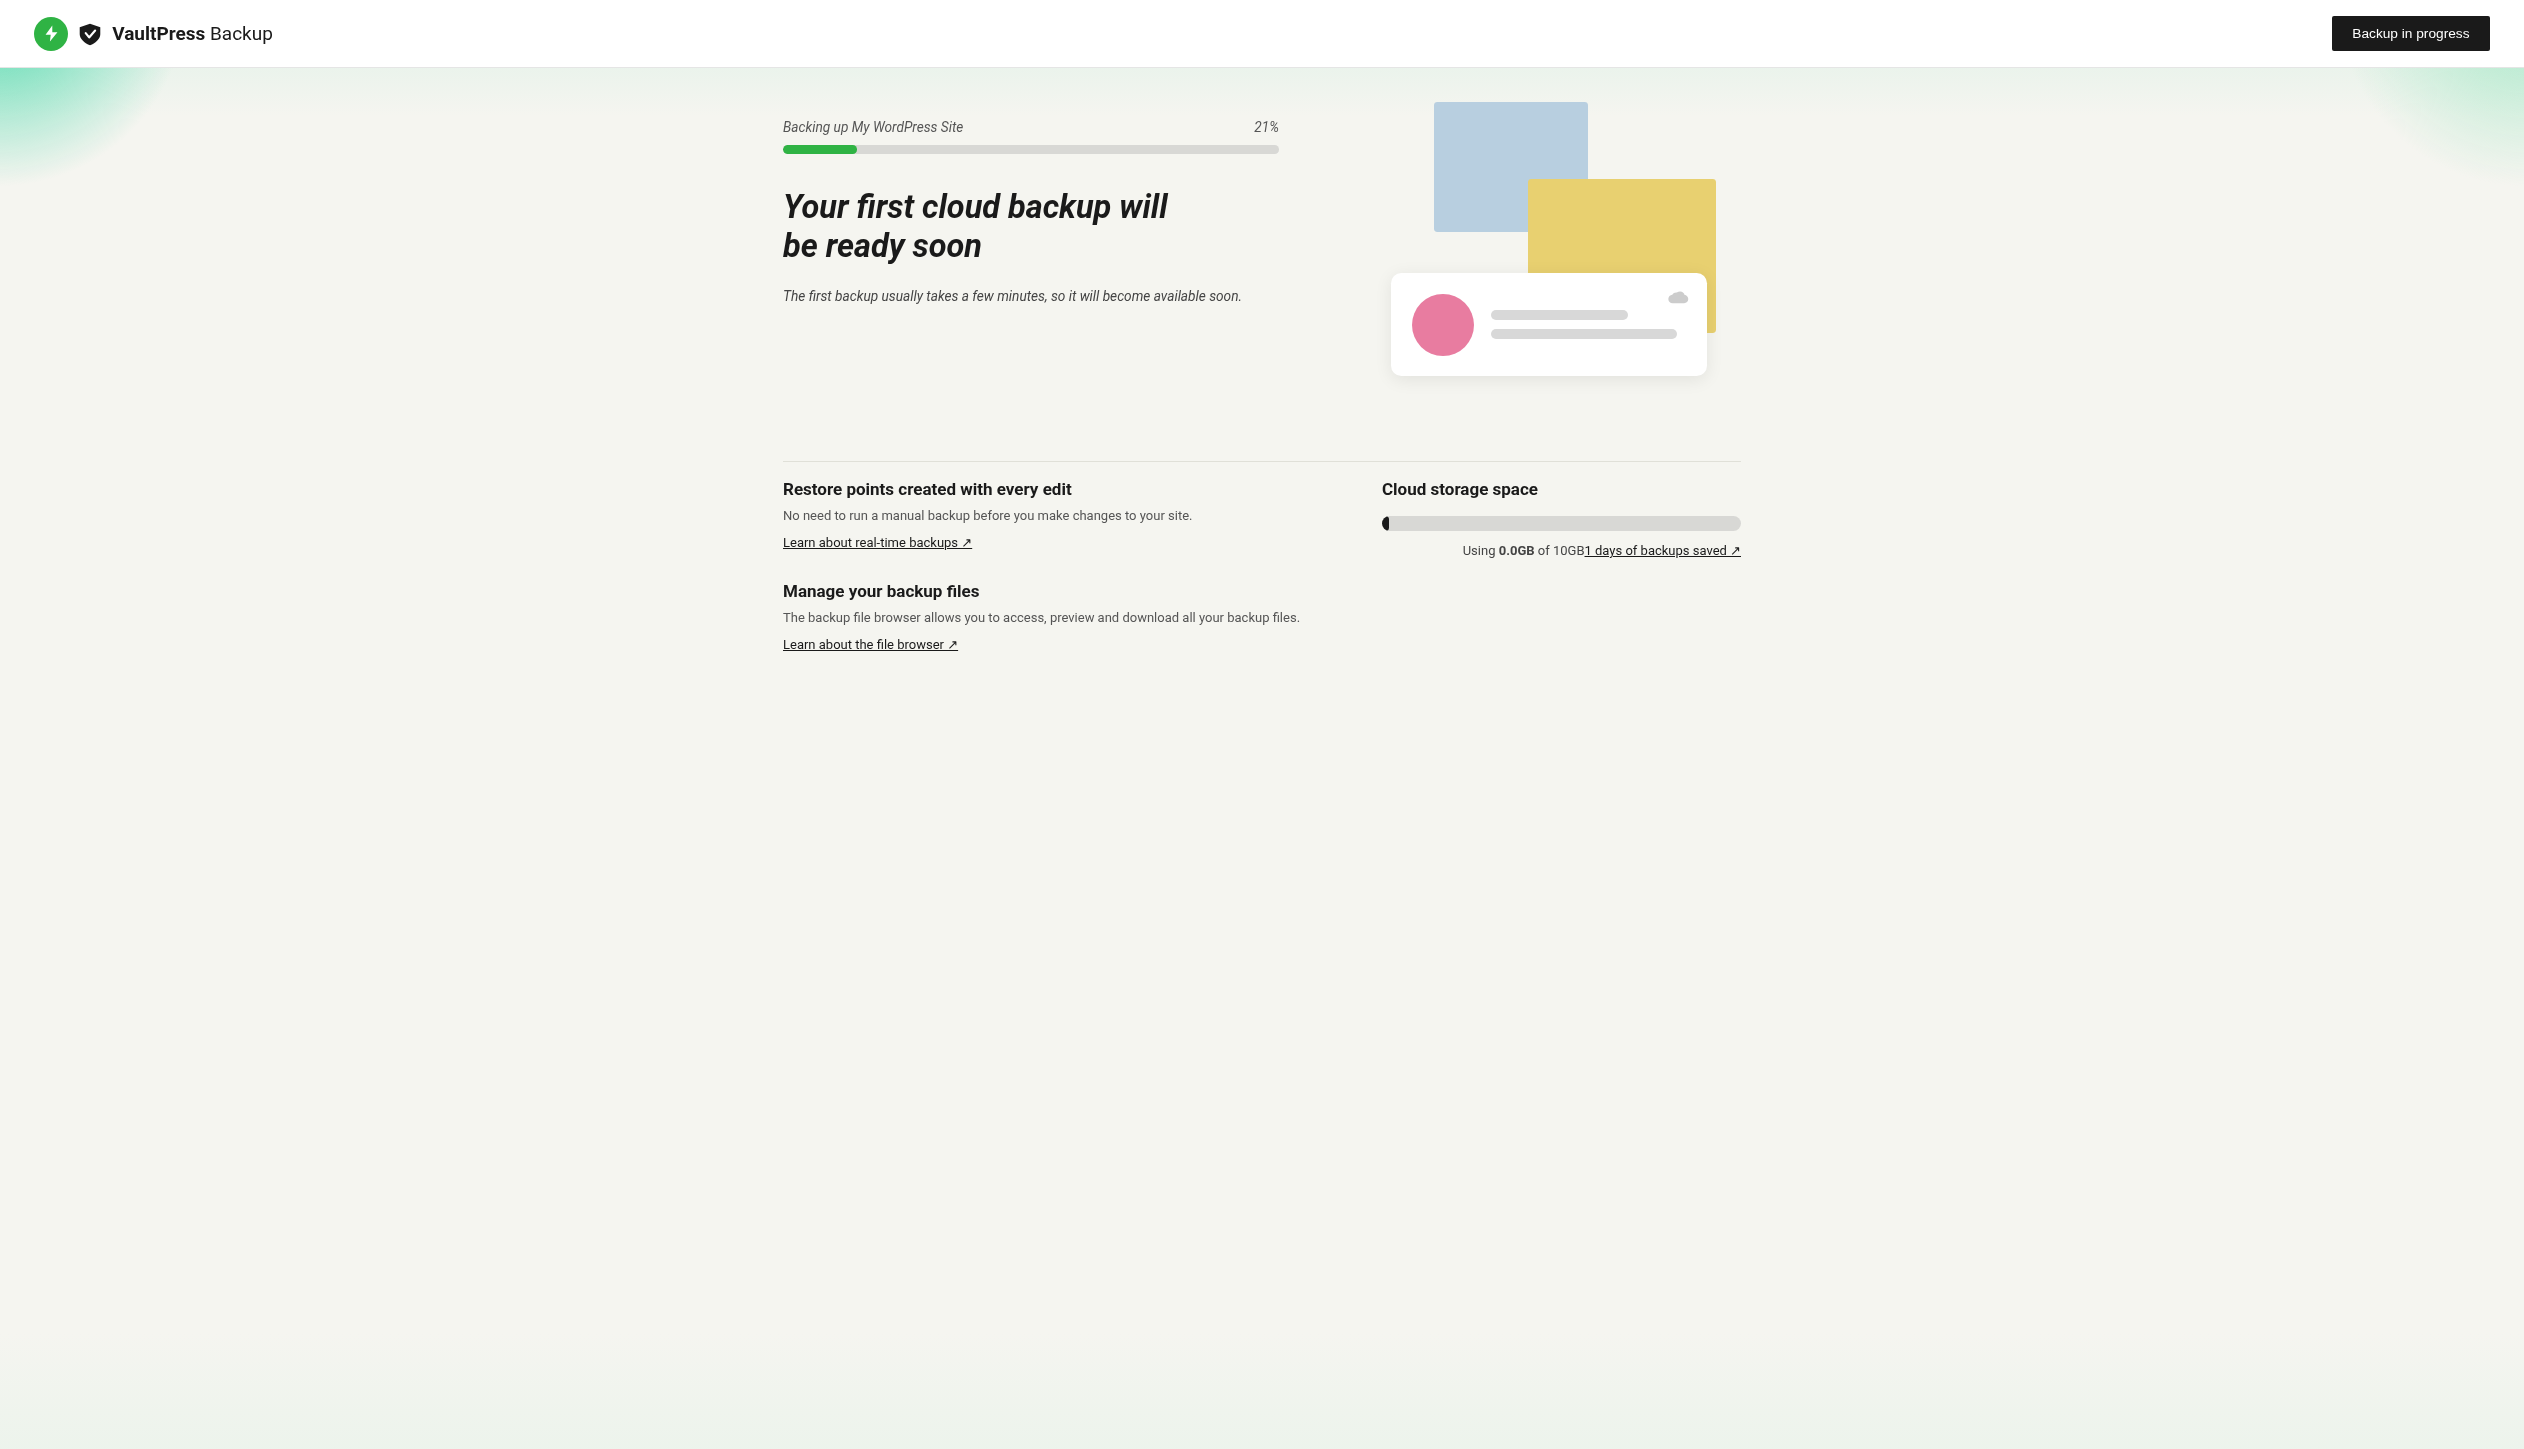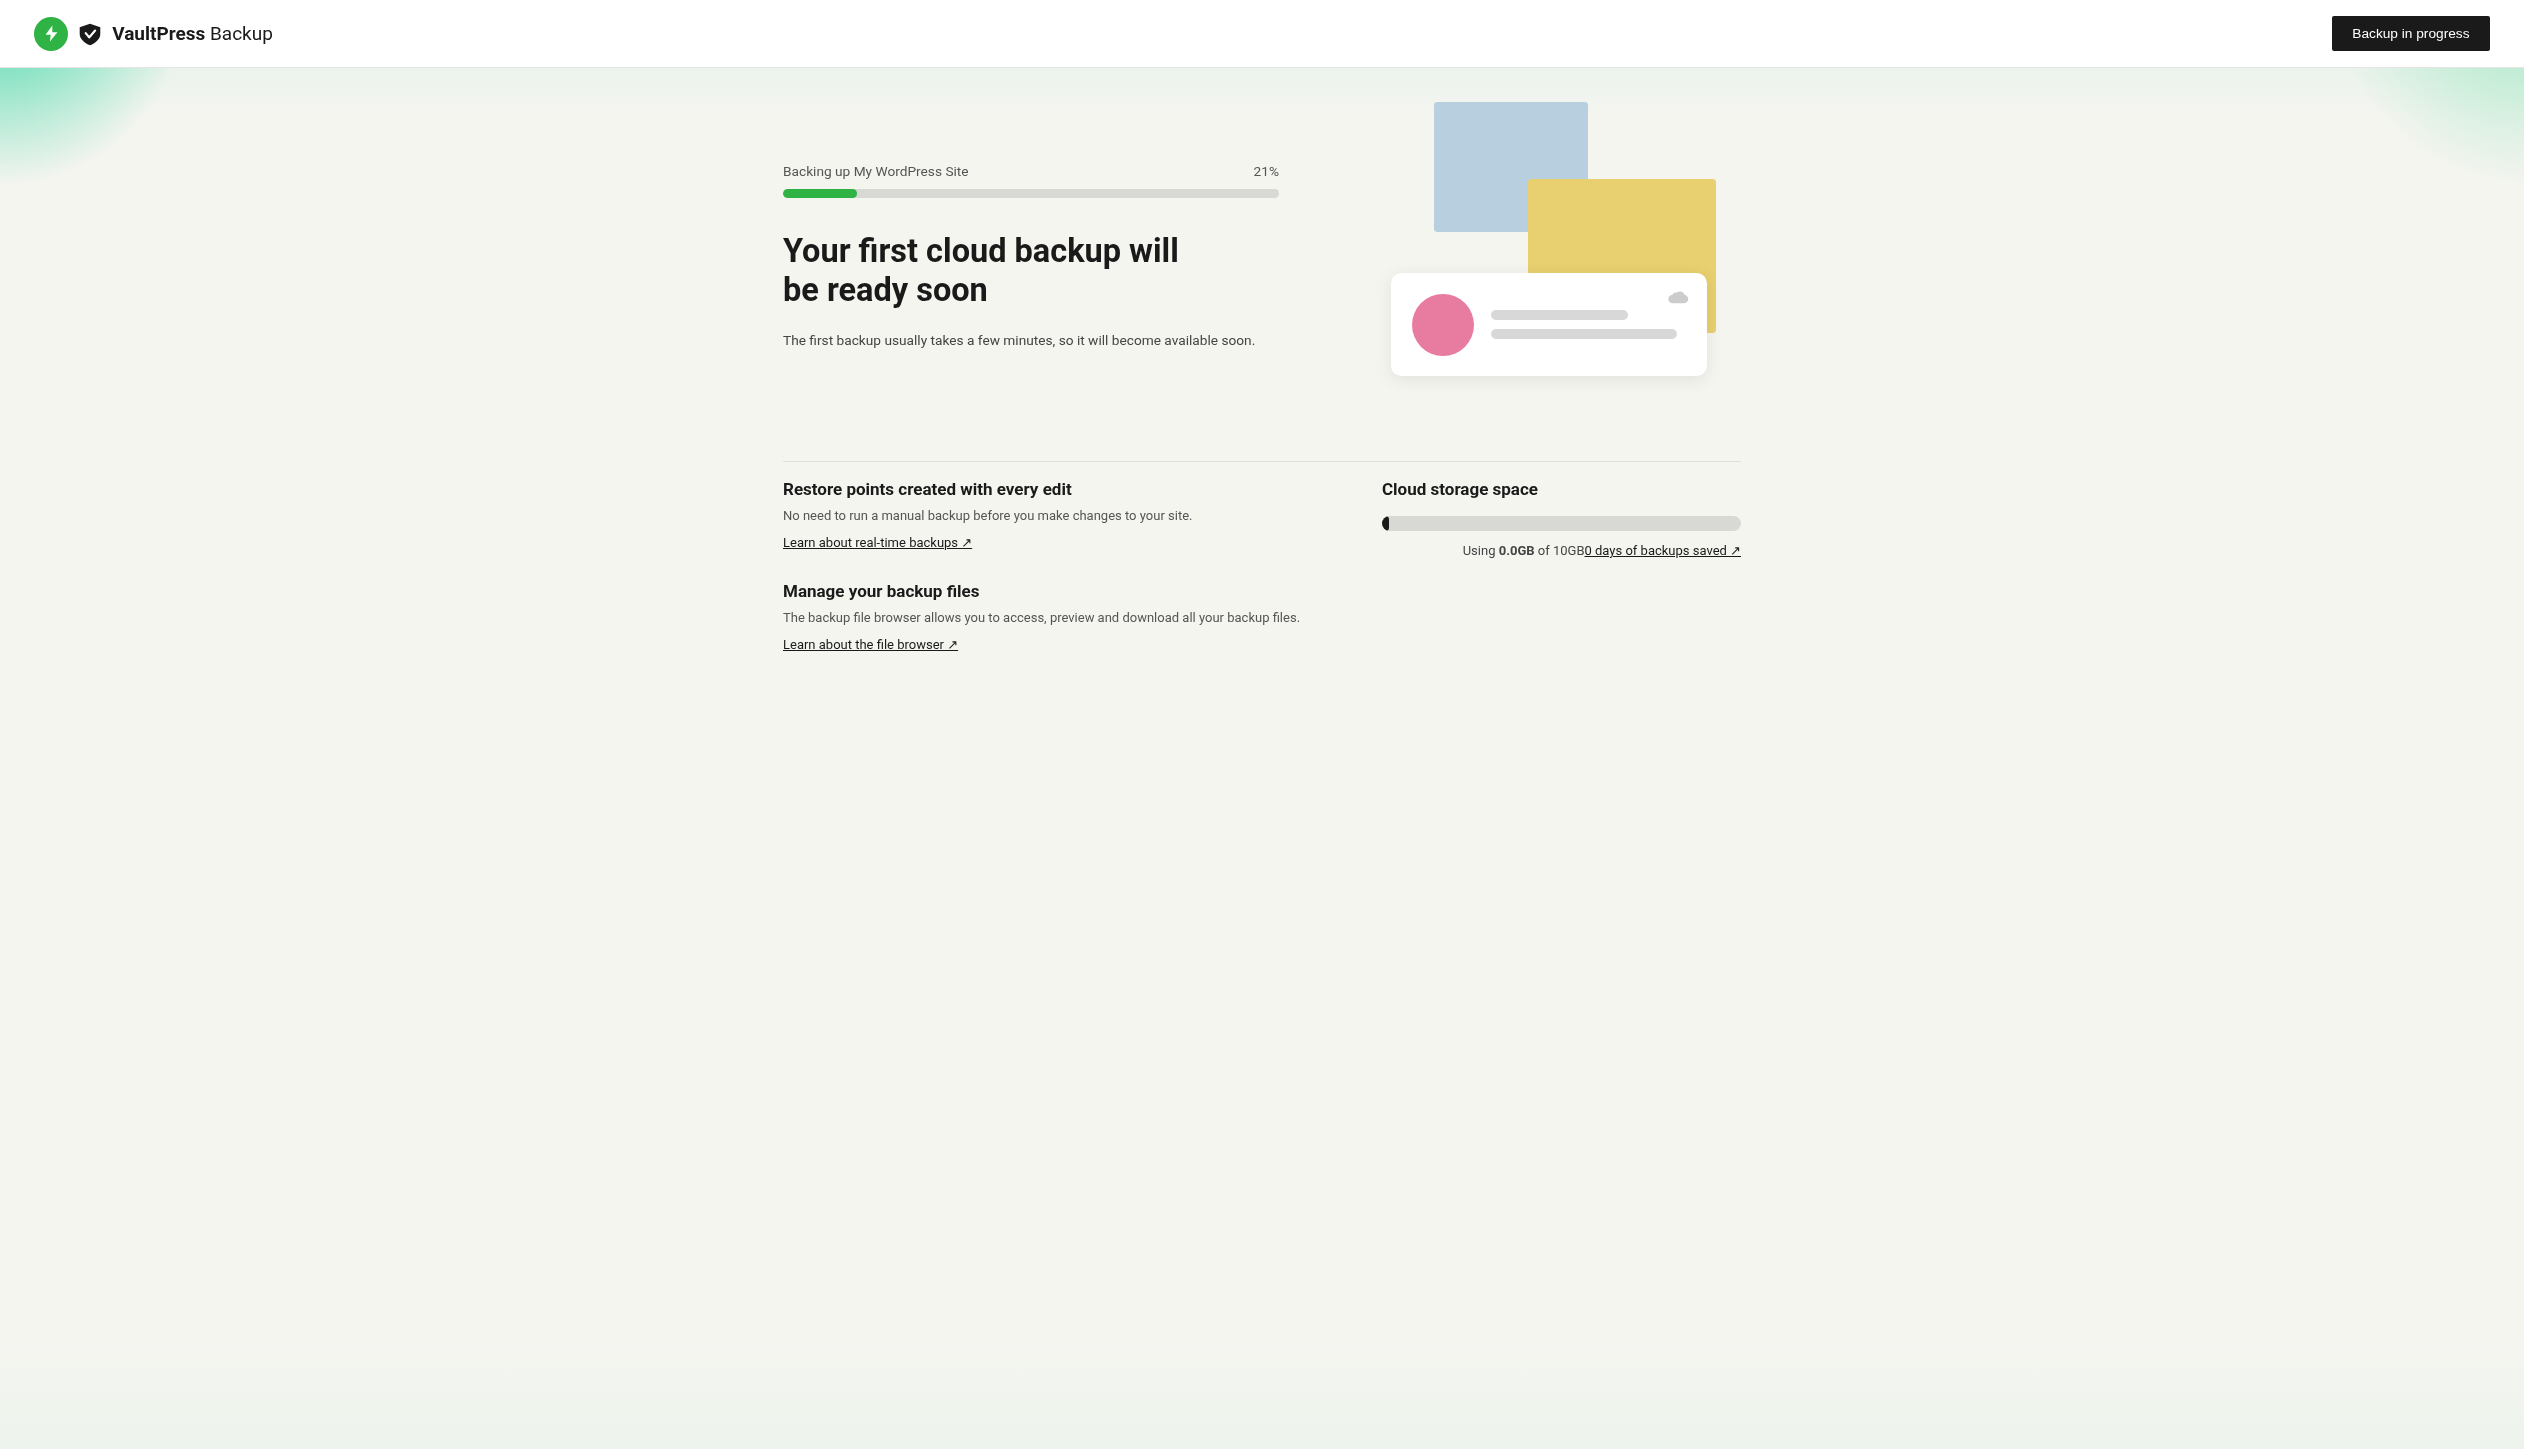--- a/index.html
+++ b/index.html
@@ -99,23 +99,24 @@
       position: relative;
       z-index: 1;
       max-width: 1026px;
       margin: 0 auto;
       padding: 34px 34px 51px;
     }
 
     
     .top-section {
       display: flex;
-      align-items: center;
+      align-items: flex-start;
       justify-content: space-between;
       margin-bottom: 51px;
+      font-style: italic;
     }
 
     .progress-content {
       flex: 1;
       max-width: 496px;
       padding-top: 17px;
     }
 
     .progress-header {
       display: flex;
@@ -406,20 +407,20 @@
 
       <div class="storage-col">
         <h2 class="storage-title">Cloud storage space</h2>
         <div class="storage-bar-container">
           <div class="storage-bar-fill" style="width: 2%;"></div>
         </div>
         <div class="storage-info">
           <span class="storage-usage">
             <span>Using </span><strong>0.0GB</strong><span> of 10GB</span>
           </span>
-          <a class="storage-days-link" href="#">0 days of backups saved ↗</a>
+          <a class="storage-days-link" href="#">1 days of backups saved ↗</a>
         </div>
       </div>
 
     </div>
   </div>
 </div>
 
 
 </body></html>

